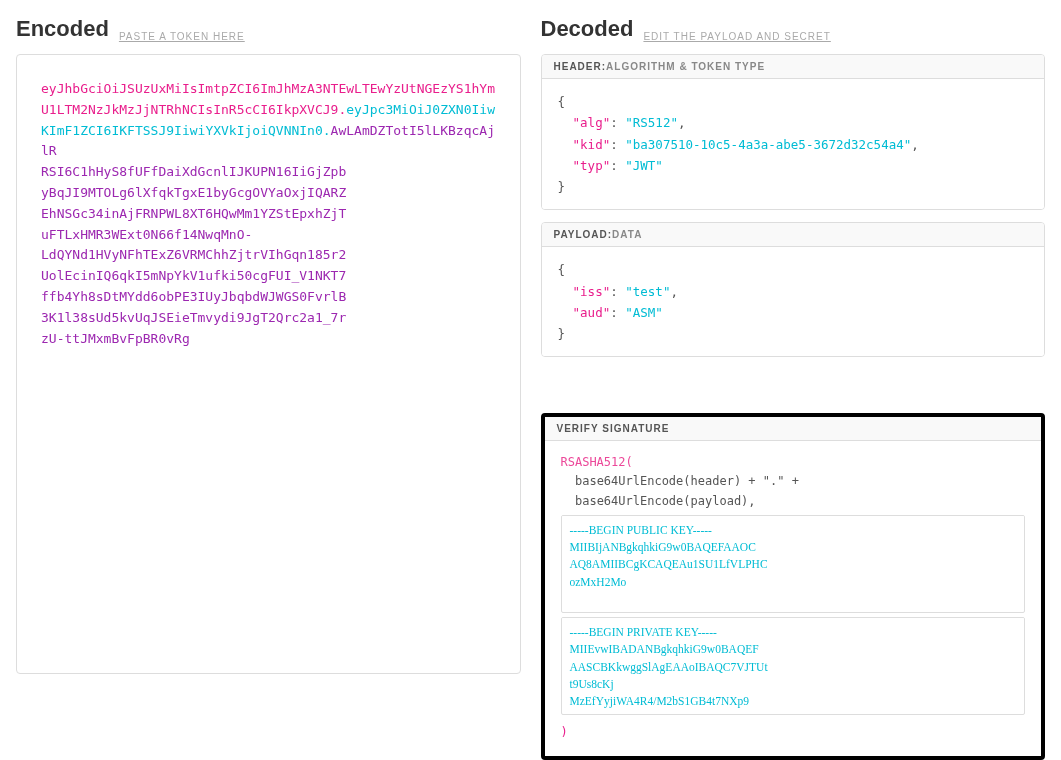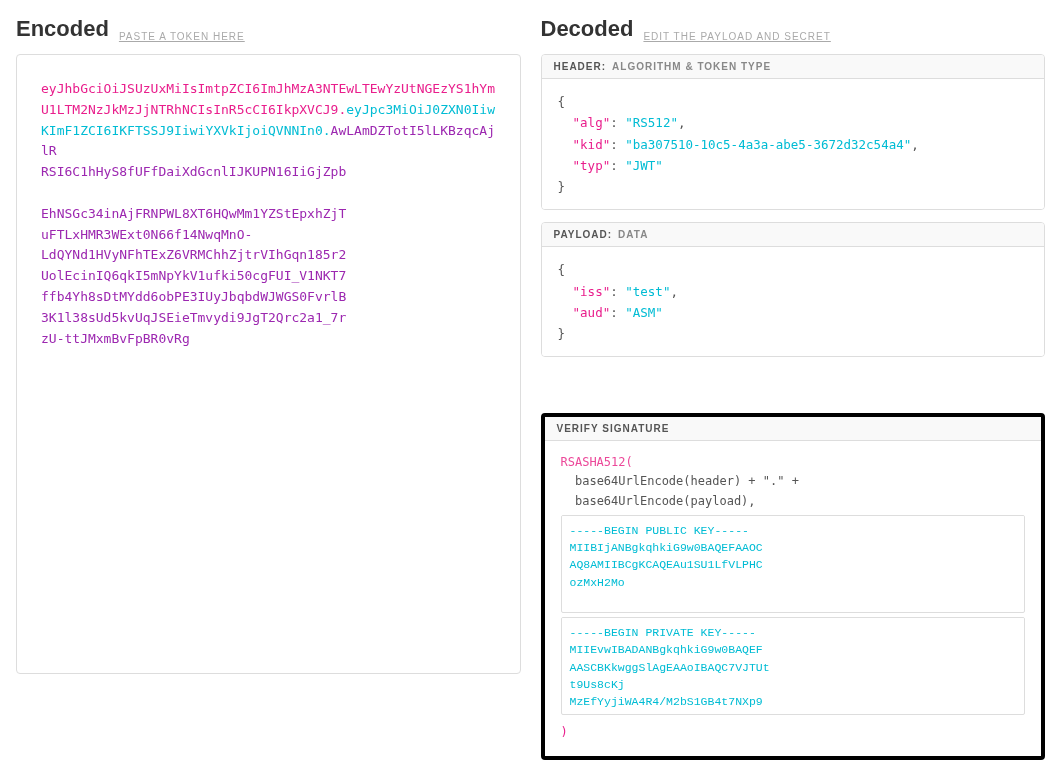--- a/index.html
+++ b/index.html
@@ -66,21 +66,20 @@
     .section-header {
       background: #f9f9f9;
       border-bottom: 1px solid #ddd;
       padding: 6px 12px;
       font-size: 10px;
       font-weight: bold;
       color: #888;
       letter-spacing: 1px;
       text-transform: uppercase;
       display: flex;
-      gap: 6px;
       align-items: center;
       text-align: center;
     }
     .section-header span.label-main {
       color: #555;
     }
     .section-body {
       padding: 12px 16px;
       font-family: monospace;
       font-size: 12.5px;
@@ -114,21 +113,21 @@
       border-radius: 2px;
       overflow: hidden;
       position: relative;
     }
     .key-textarea {
       width: 100%;
       height: 90px;
       resize: none;
       border: none;
       outline: none;
-      font-family: Liberation Mono, monospace;
+      font-family: Liberation Serif, serif;
       font-size: 11.5px;
       line-height: 1.5;
       padding: 6px 8px;
       color: #00bcd4;
       background: #fff;
       overflow-y: scroll;
     }
     .verify-close-paren {
       color: #e91e8c;
       padding: 4px 0 2px 0;
@@ -140,21 +139,21 @@
 <div class="main-layout">
 
   <div class="panel">
     <div class="panel-title">
       <span>Encoded</span>
       <span class="subtitle">PASTE A TOKEN HERE</span>
     </div>
     <div class="encoded-box">
       <span class="token-pink">eyJhbGciOiJSUzUxMiIsImtpZCI6ImJhMzA3NTE</span><span class="token-pink">wLTEwYzUtNGEzYS1hYmU1LTM2NzJkMzJjNTRhNC</span><span class="token-pink">IsInR5cCI6IkpXVCJ9.</span><span class="token-cyan">eyJpc3MiOiJ0ZXN0IiwKImF1ZCI6IKFTSSJ9Iiwi</span><span class="token-cyan">YXVkIjoiQVNNIn0.</span><span class="token-purple">AwLAmDZTotI5lLKBzqcAjlR</span><br>
       <span class="token-purple">RSI6C1hHyS8fUFfDaiXdGcnlIJKUPN16IiGjZpb</span><br>
-      <br>
+      <span class="token-purple">yBqJI9MTOLg6lXfqkTgxE1byGcgOVYaOxjIQARZ</span><br>
       <span class="token-purple">EhNSGc34inAjFRNPWL8XT6HQwMm1YZStEpxhZjT</span><br>
       <span class="token-purple">uFTLxHMR3WExt0N66f14NwqMnO-</span><br>
       <span class="token-purple">LdQYNd1HVyNFhTExZ6VRMChhZjtrVIhGqn185r2</span><br>
       <span class="token-purple">UolEcinIQ6qkI5mNpYkV1ufki50cgFUI_V1NKT7</span><br>
       <span class="token-purple">ffb4Yh8sDtMYdd6obPE3IUyJbqbdWJWGS0FvrlB</span><br>
       <span class="token-purple">3K1l38sUd5kvUqJSEieTmvydi9JgT2Qrc2a1_7r</span><br>
       <span class="token-purple">zU-ttJMxmBvFpBR0vRg</span>
     </div>
   </div>
 

